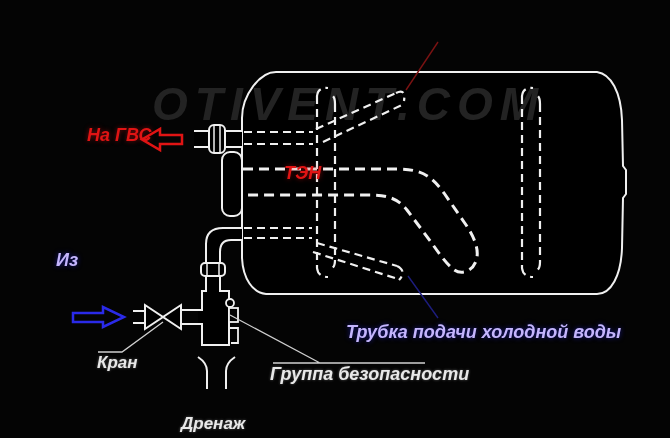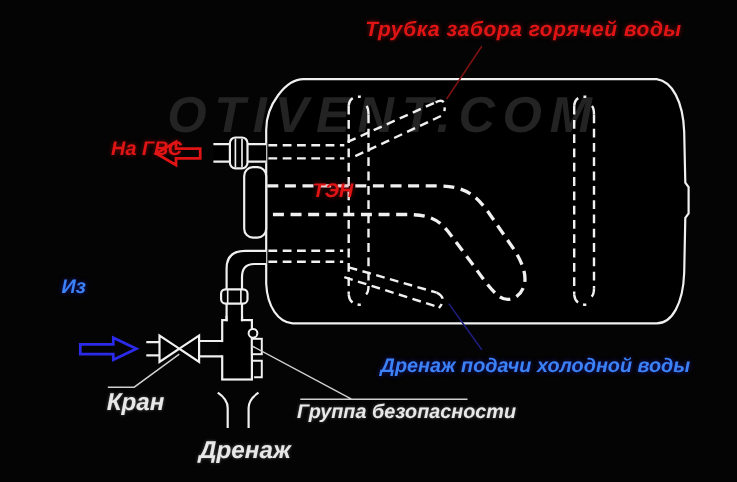--- a/index.html
+++ b/index.html
@@ -2,25 +2,25 @@
 <html><head>
 <meta charset="utf-8">
 <style>
   html,body{margin:0;padding:0;background:#000;}
   #stage{
     position:relative;width:670px;height:438px;background:#040404;overflow:hidden;
     font-family:"Liberation Sans",sans-serif;
   }
   .lbl{position:absolute;font-weight:bold;font-style:italic;white-space:nowrap;line-height:1.05;}
   .hot{color:#e01414;text-shadow:0 0 5px rgba(220,20,20,.55);}
-  .cold{color:#3b82f6;text-shadow:0 0 5px rgba(40,40,230,.6);}
+  .cold{color:#c4b5fd;text-shadow:0 0 5px rgba(40,40,230,.6);}
   .white{color:#e8e8e8;text-shadow:0 0 3px rgba(255,255,255,.35);}
   .t19{font-size:19px;letter-spacing:.5px;}
   .t18{font-size:18px;}
-  .t17{font-size:22px;}
+  .t17{font-size:17px;}
   svg{position:absolute;left:0;top:0;}
   .wm{font-size:46px;font-weight:bold;letter-spacing:7px;fill:#232323;font-style:italic;}
 </style>
 </head>
 <body>
 
 <div id="stage">
 
   <svg width="670" height="438" viewBox="0 0 670 438">
 
@@ -119,21 +119,20 @@
     <path d="M163,322 L122,352 L98,352" fill="none" stroke="#cfcfcf" stroke-width="1.3"></path>
     <path d="M230,315 L320,363 M273,363 H425" fill="none" stroke="#cfcfcf" stroke-width="1.3"></path>
     <path d="M438,42 L406,90" fill="none" stroke="#7a1212" stroke-width="1.4"></path>
     <path d="M408,276 L438,318" fill="none" stroke="#1d1d7e" stroke-width="1.4"></path>
 
     <path d="M182,135 L160,135 L160,129 L142,139.5 L160,150 L160,144 L182,144 Z" fill="none" stroke="#e01414" stroke-width="2.5" stroke-linejoin="miter"></path>
 
     <path d="M73,313 L103,313 L103,307 L124,317 L103,327 L103,322 L73,322 Z" fill="none" stroke="#2a2ae8" stroke-width="2.5" stroke-linejoin="miter"></path>
   </svg>
 
-  <div class="lbl hot t19" style="left:332px;top:18px;">Трубка забора горячей воды</div>
-  <div class="lbl hot t18" style="left:57px;top:126px;padding-left:44px;">На ГВС</div>
+  <div class="lbl hot t18" style="left:43px;top:126px;padding-left:44px;">На ГВС</div>
   <div class="lbl hot t18" style="left:284px;top:164px;">ТЭН</div>
   <div class="lbl cold t18" style="left:56px;top:251px;">Из</div>
-  <div class="lbl cold t18" style="left:346px;top:323px;">Дренаж подачи холодной воды</div>
+  <div class="lbl cold t18" style="left:346px;top:323px;">Трубка подачи холодной воды</div>
   <div class="lbl white t17" style="left:97px;top:354px;">Кран</div>
   <div class="lbl white t18" style="left:270px;top:365px;">Группа безопасности</div>
-  <div class="lbl white t17" style="left:181px;top:397px;">Дренаж</div>
+  <div class="lbl white t17" style="left:181px;top:415px;">Дренаж</div>
 </div>
 
 </body></html>

